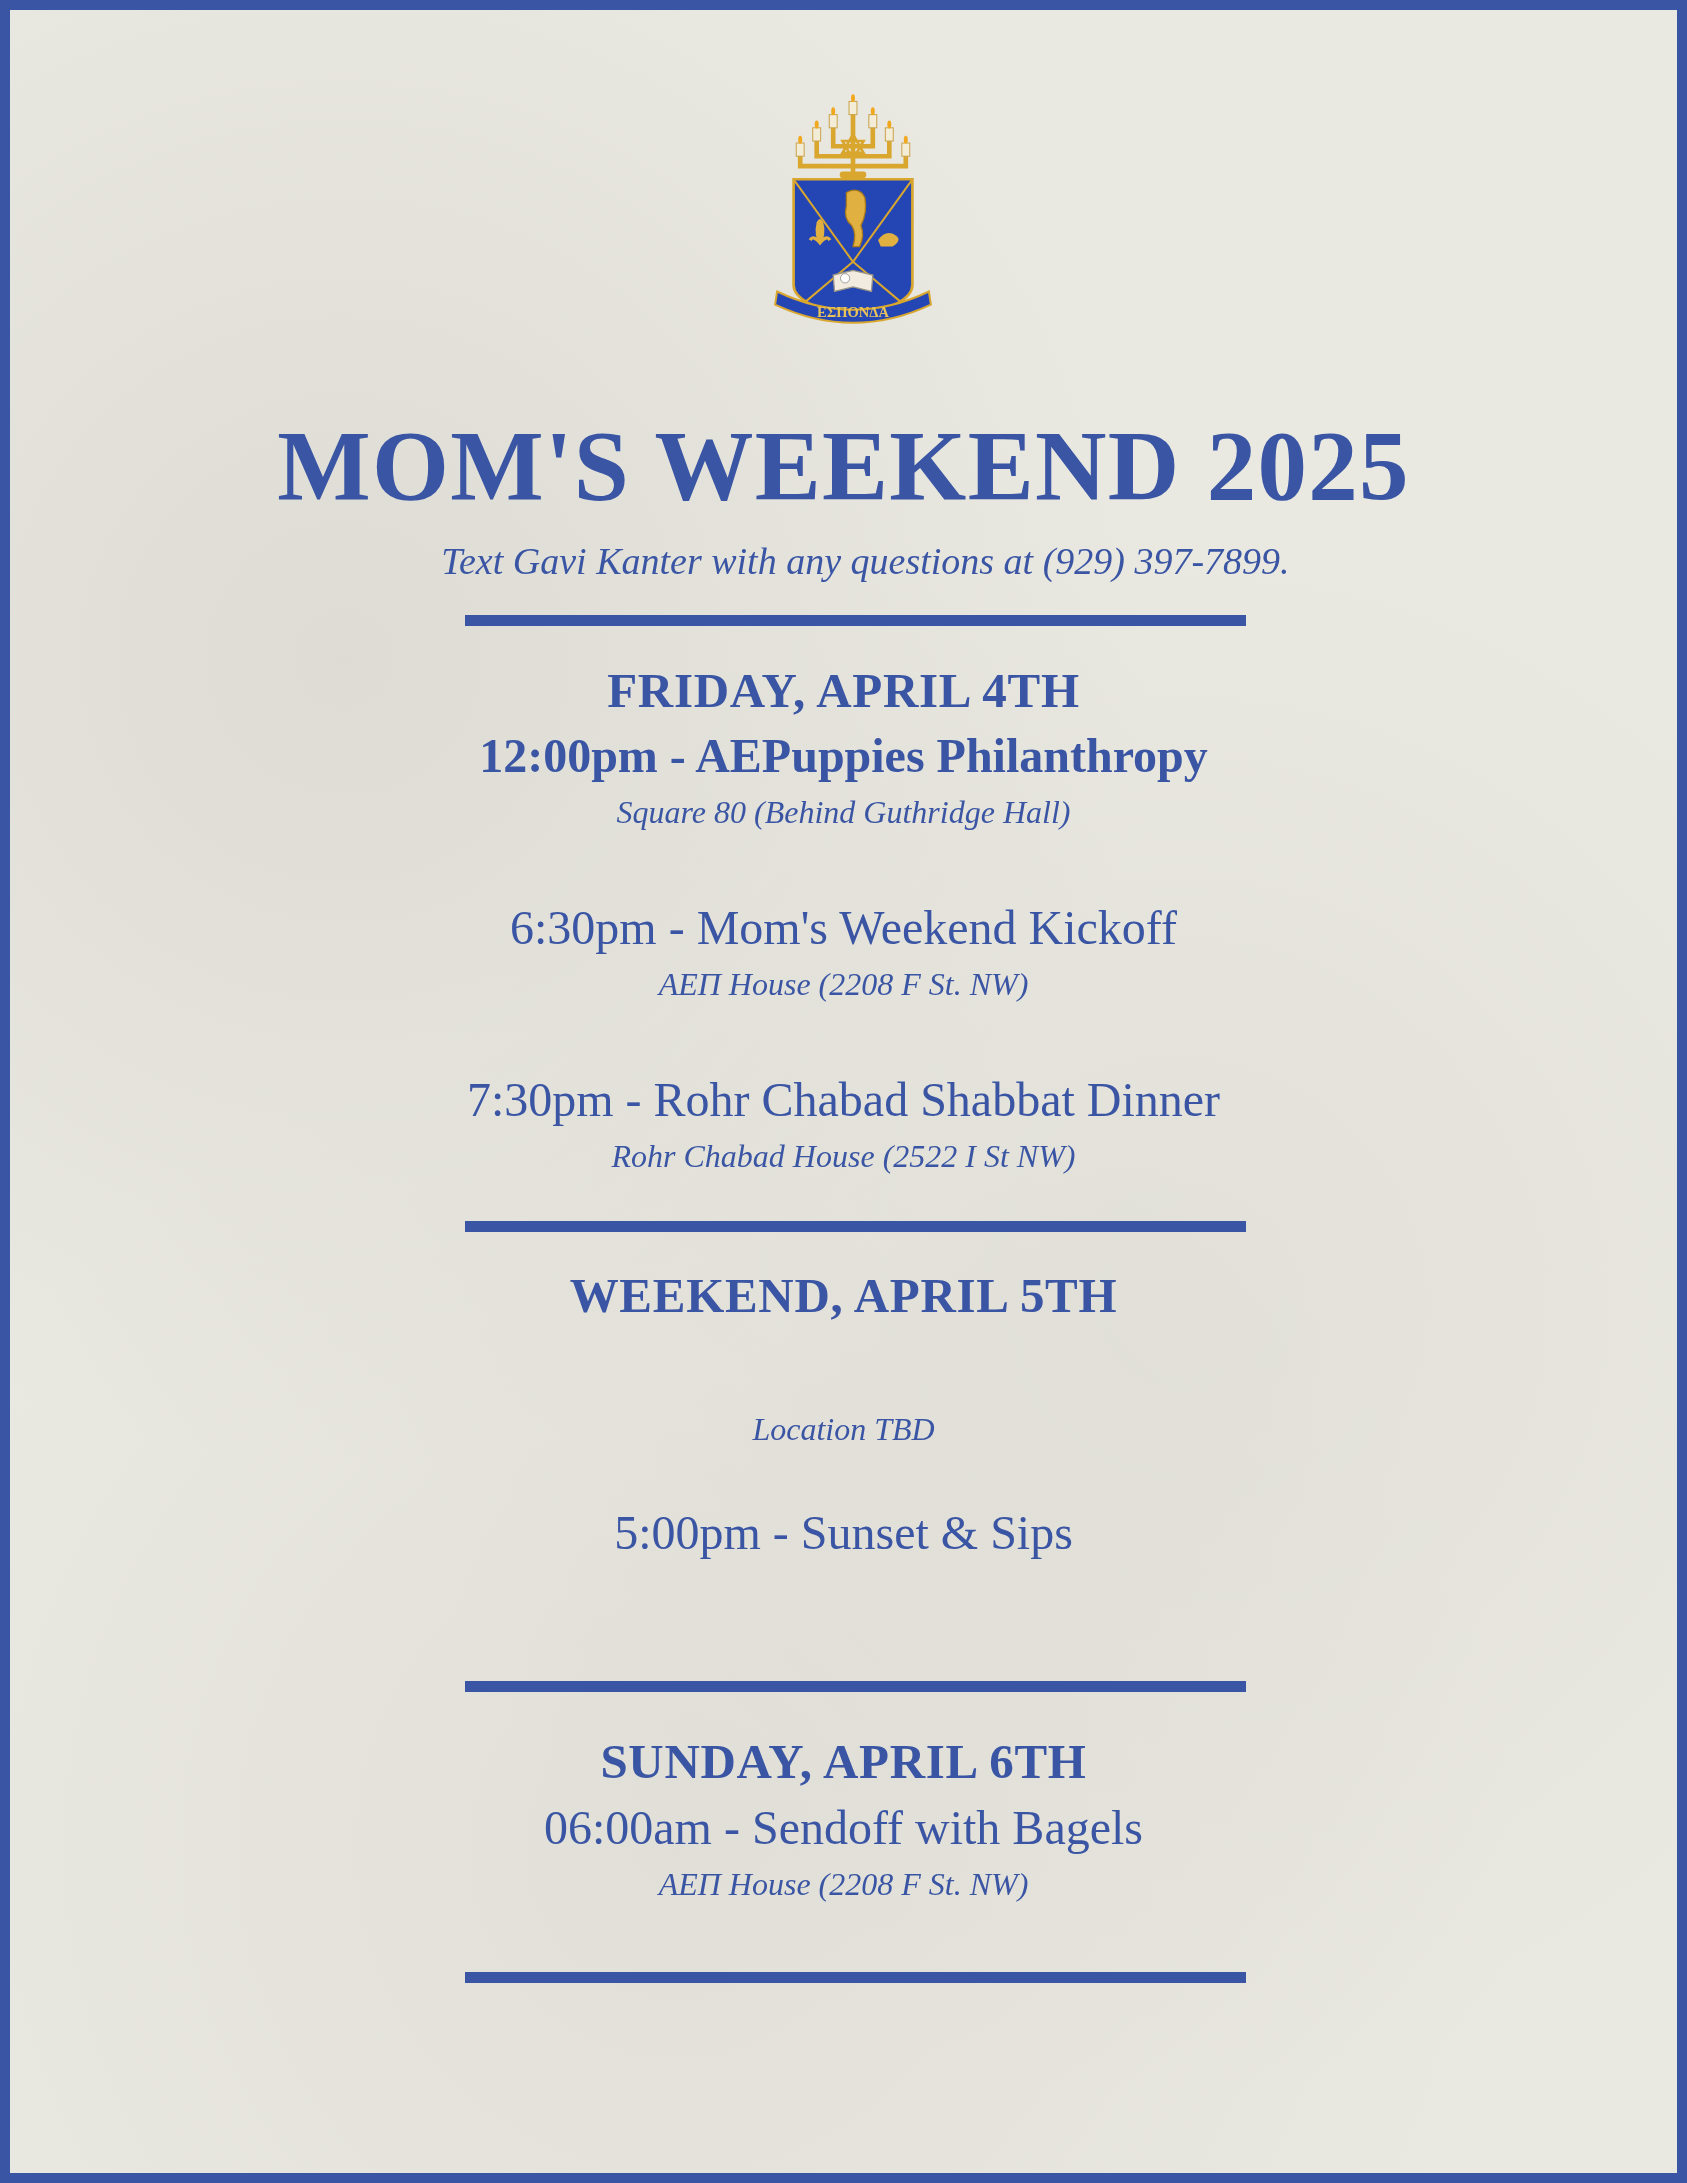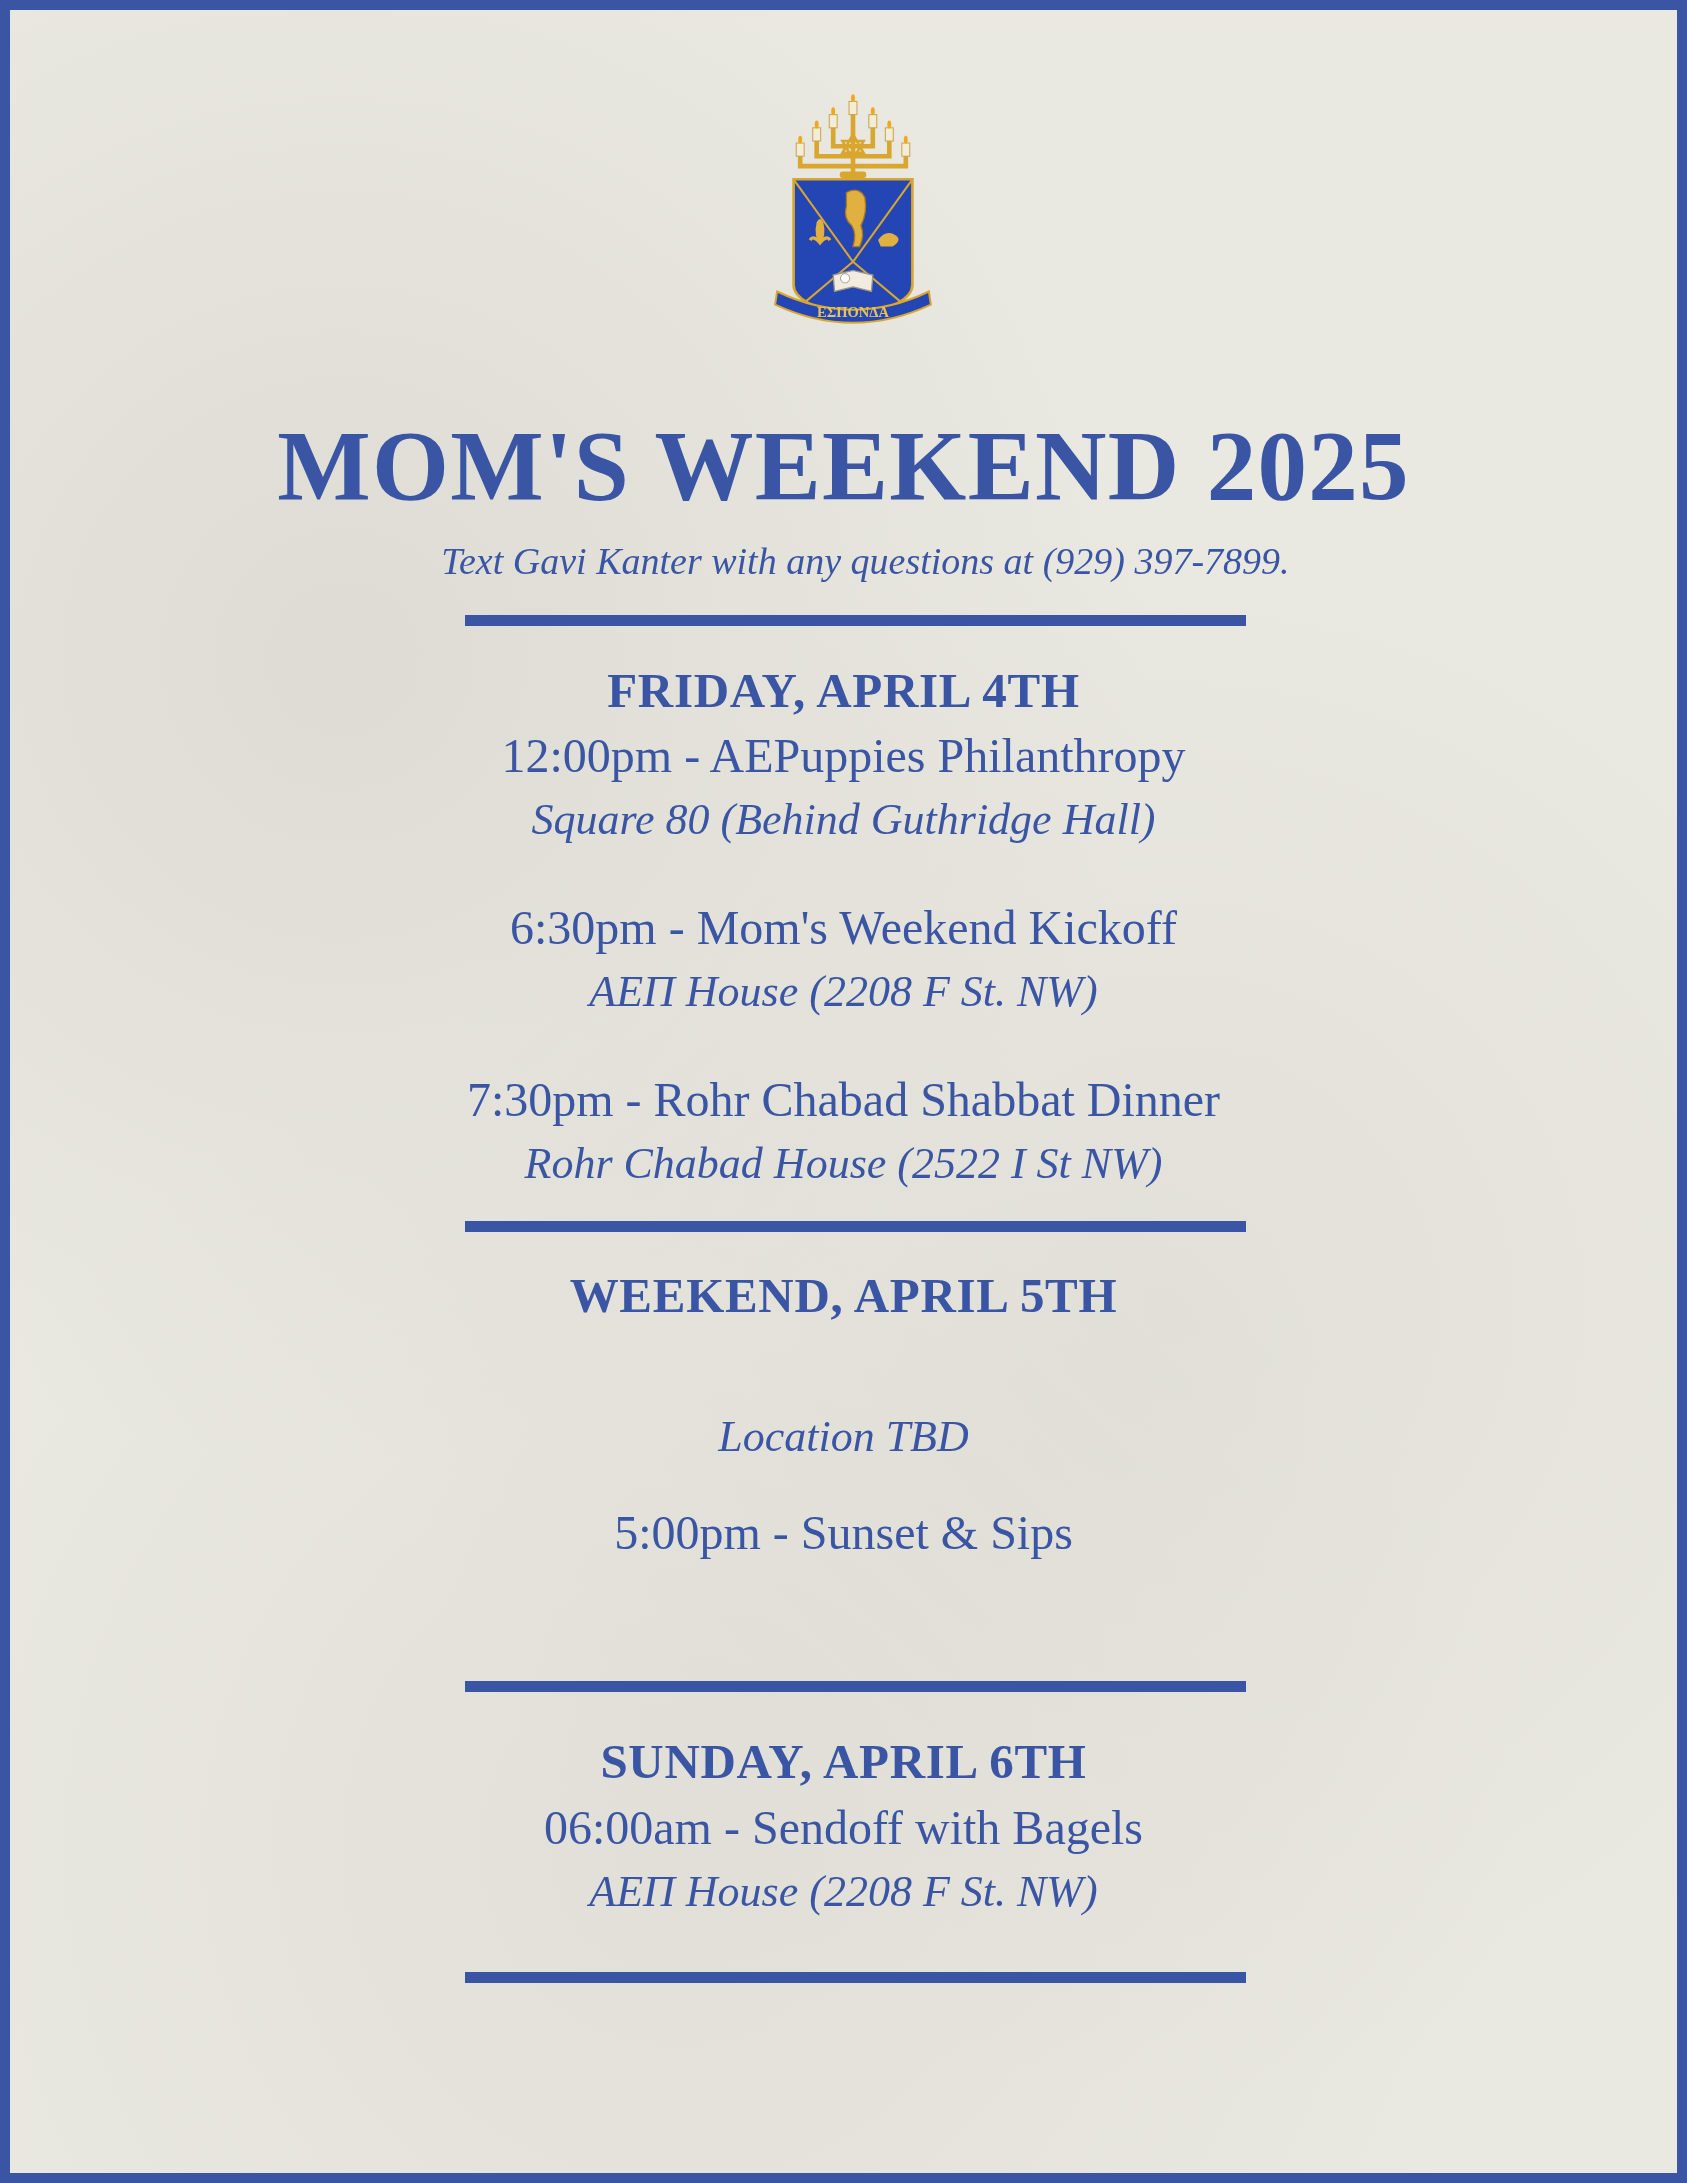--- a/index.html
+++ b/index.html
@@ -20,21 +20,21 @@
     .crest {
       position: absolute; left: 744px; top: 83px; width: 198px; height: 232px;
     }
     .center { position: absolute; left: 0; right: 0; text-align: center; white-space: nowrap; }
     .chapter { top: 361px; font-size: 52px; letter-spacing: 0.7px; }
     .title { top: 406px; font-size: 99px; font-weight: bold; letter-spacing: 1.3px; line-height: 1; }
     .contact { top: 529px; font-size: 38px; font-style: italic; padding-left: 44px; }
     .rule { position: absolute; left: 455px; width: 781px; height: 10.6px; background: #3a55a4; }
     .day { font-size: 49px; font-weight: bold; letter-spacing: 0.7px; }
     .evt { font-size: 48px; }
-    .loc { font-size: 44px; font-style: italic; }
+    .loc { font-size: 32px; font-style: italic; }
   </style>
 </head>
 <body>
 
 <div class="page">
 
   <svg class="crest" viewBox="0 0 300 350">
 
     <g fill="none" stroke="#d9a62e" stroke-width="7" stroke-linecap="round">
       <path d="M70 95 L70 110 L230 110 L230 95"></path>
@@ -83,21 +83,21 @@
     <path d="M35 300 Q150 355 265 300 L268 320 Q150 375 32 320 Z" fill="#2446b5" stroke="#d9a62e" stroke-width="3"></path>
     <text x="150" y="338" text-anchor="middle" fill="#e8c35a" font-family="Liberation Serif, serif" font-size="22" font-weight="bold">ΕΣΠΟΝΔΑ</text>
   </svg>
 
   <div class="center title">MOM'S WEEKEND 2025</div>
   <div class="center contact">Text Gavi Kanter with any questions at (929) 397-7899.</div>
 
   <div class="rule" style="top:605px;"></div>
 
   <div class="center day" style="top:652px;">FRIDAY, APRIL 4TH</div>
-  <div class="center evt" style="top:718px;">12:00pm - AEPuppies Philanthropy</div>
+  <div class="center evt" style="top:718px;font-weight:bold;">12:00pm - AEPuppies Philanthropy</div>
   <div class="center loc" style="top:784px;">Square 80 (Behind Guthridge Hall)</div>
   <div class="center evt" style="top:890px;">6:30pm - Mom's Weekend Kickoff</div>
   <div class="center loc" style="top:956px;">ΑΕΠ House (2208 F St. NW)</div>
   <div class="center evt" style="top:1062px;">7:30pm - Rohr Chabad Shabbat Dinner</div>
   <div class="center loc" style="top:1128px;">Rohr Chabad House (2522 I St NW)</div>
 
   <div class="rule" style="top:1211px;"></div>
 
   <div class="center day" style="top:1257px;">WEEKEND, APRIL 5TH</div>
   <div class="center loc" style="top:1389px;margin-top:12px;">Location TBD</div>

